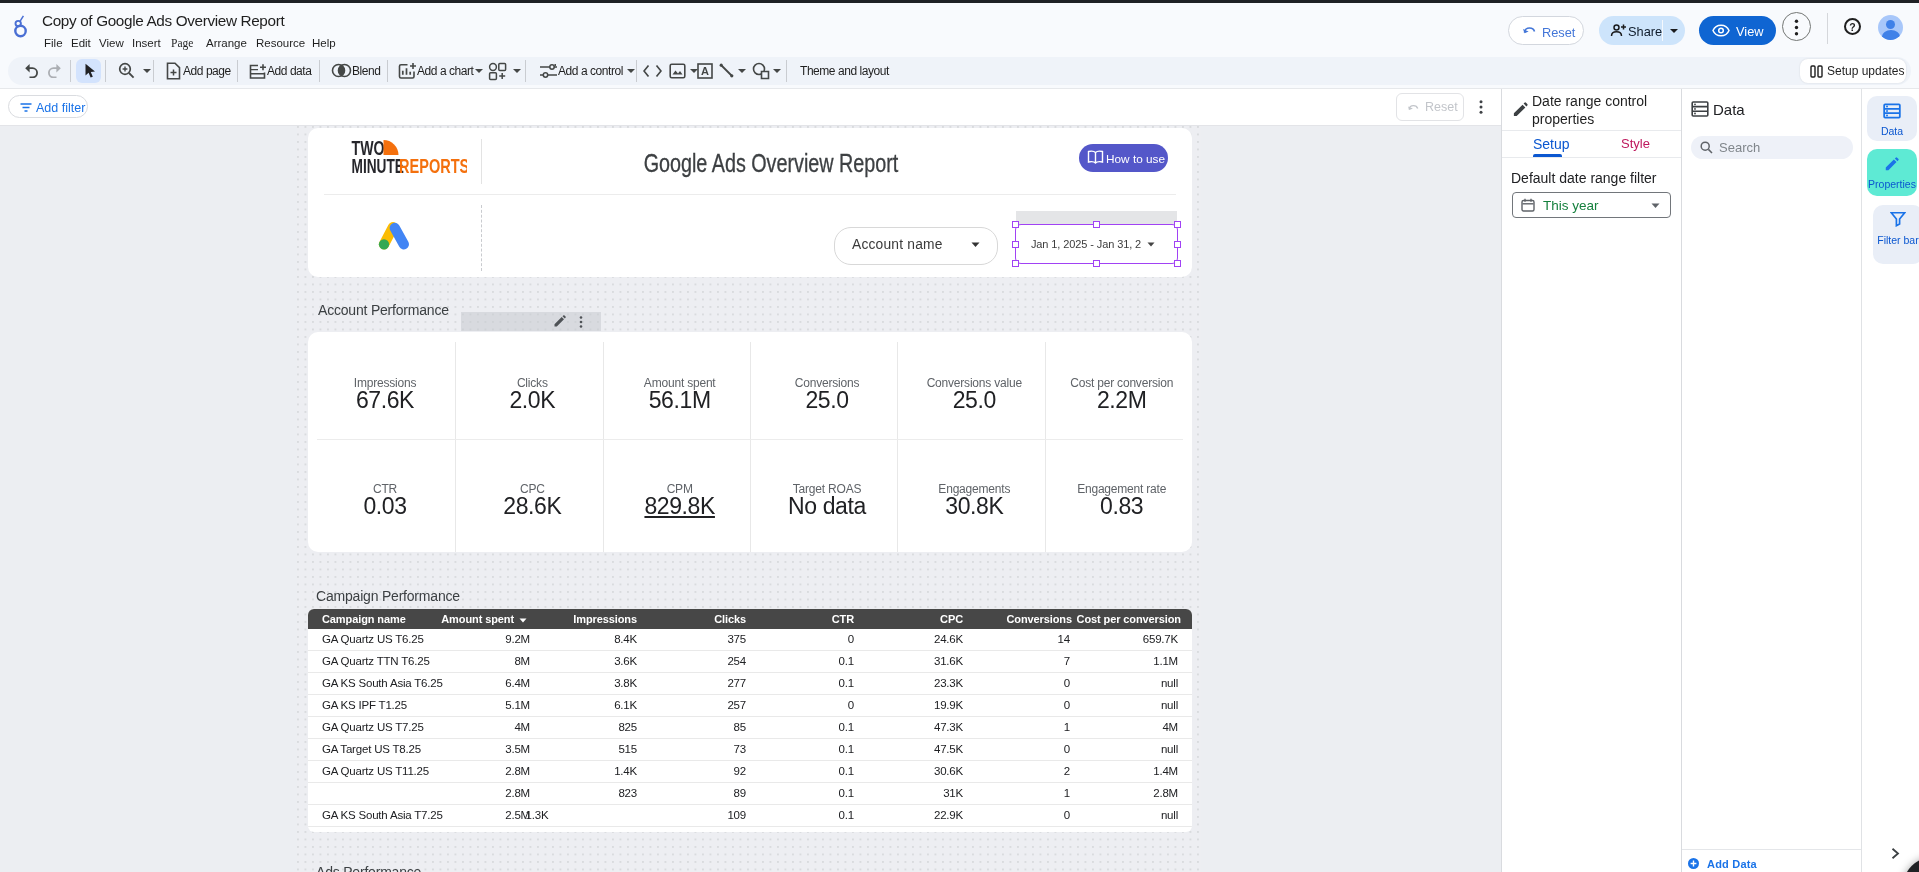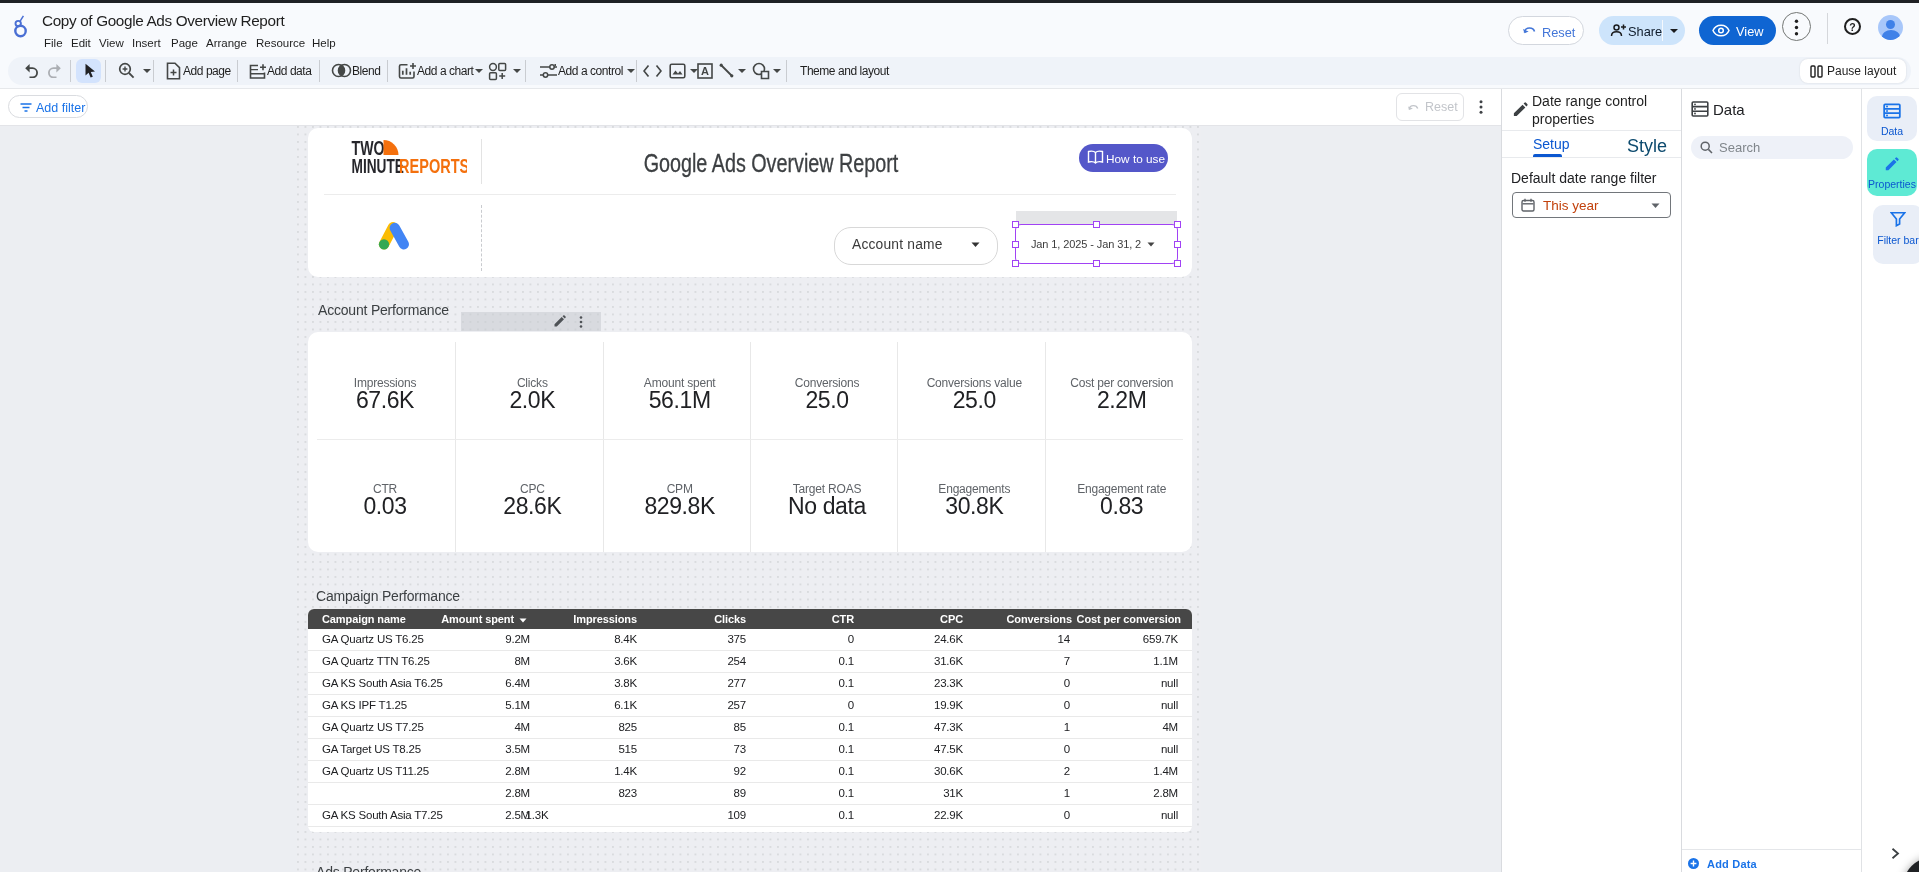--- a/index.html
+++ b/index.html
@@ -23,21 +23,21 @@
     <circle cx="10.5" cy="27" r="5.2" fill="none" stroke="#4a6fd4" stroke-width="2.4"></circle>
     <circle cx="8.2" cy="19.6" r="2.7" fill="none" stroke="#4a6fd4" stroke-width="1.9"></circle>
     <line x1="10" y1="17.4" x2="13.4" y2="11.8" stroke="#4a6fd4" stroke-width="1.5"></line>
   </svg>
   <div class="ab" style="left:42px;top:9px;font-size:15.3px;color:#1f1f1f;letter-spacing:-0.35px;">Copy of Google Ads Overview Report</div>
   <div class="ab" style="left:0;top:34px;width:400px;height:16px;font-size:11.5px;color:#1f1f1f;">
     <span class="ab" style="left:44px;">File</span>
       <span class="ab" style="left:71px;">Edit</span>
       <span class="ab" style="left:99px;">View</span>
       <span class="ab" style="left:132px;">Insert</span>
-      <span class="ab" style="left:171px;">Page</span>
+      <span class="ab" style="left:171px;font-family:Liberation Serif, serif;">Page</span>
       <span class="ab" style="left:206px;">Arrange</span>
       <span class="ab" style="left:256px;">Resource</span>
       <span class="ab" style="left:312px;">Help</span>
   </div>
 </div>
 
 <div class="ab" style="left:1508px;top:16px;width:76px;height:29px;border:1px solid #d3d7de;border-radius:15px;background:#fff;">
   <svg class="ab" style="left:13px;top:8px;" width="15" height="13" viewBox="0 0 15 13">
       <path d="M2.5 7.5 C2.5 4.5 5 3 7.5 3 C10 3 12 4.5 12.5 6.5" fill="none" stroke="#4376d8" stroke-width="1.6"></path>
       <path d="M1 4 L2.6 8.2 L6.6 6.4 Z" fill="#4376d8"></path>
@@ -199,21 +199,21 @@
       <path d="M1 1 L5 5 L9 1 Z" fill="#444746"></path>
     </svg>
   <div class="ab" style="left:778px;top:3px;width:1px;height:22px;background:#c9ccd1;"></div>
   <div class="ab" style="left:792px;top:7px;font-size:12px;letter-spacing:-0.45px;color:#1f1f1f;">Theme and layout</div>
 
   <div class="ab" style="left:1792px;top:2px;width:106px;height:24px;background:#fff;border-radius:8px;box-shadow:0 0 2px rgba(0,0,0,0.12);">
     <svg class="ab" style="left:10px;top:6px;" width="13" height="13" viewBox="0 0 13 13">
         <rect x="1" y="1" width="4" height="11" rx="1" fill="none" stroke="#1f1f1f" stroke-width="1.4"></rect>
         <rect x="8" y="1" width="4" height="11" rx="1" fill="none" stroke="#1f1f1f" stroke-width="1.4"></rect>
       </svg>
-    <div class="ab" style="left:27px;top:5px;font-size:12px;color:#1f1f1f;white-space:nowrap;">Pause layout</div>
+    <div class="ab" style="left:27px;top:5px;font-size:12px;color:#1f1f1f;white-space:nowrap;">Setup updates</div>
   </div>
 </div>
 
 <div class="ab" style="left:0;top:88px;width:1919px;height:1px;background:#e6e8eb;"></div>
 
 <div class="ab" id="filterrow" style="left:0;top:89px;width:1501px;height:37px;background:#fff;border-bottom:1px solid #e3e4e8;">
   <div class="ab" style="left:8px;top:6px;width:80px;height:23px;border:1px solid #dadce0;border-radius:13px;">
     <svg class="ab" style="left:11px;top:7px;" width="12" height="9" viewBox="0 0 12 9">
         <path d="M0.5 1 h11 M2.5 4.5 h7 M4.5 8 h3" stroke="#1a73e8" stroke-width="1.5"></path>
       </svg>
@@ -319,21 +319,21 @@
   <div class="ab sc-value" style="left:445.0px;top:54.5px;">25.0</div>
   <div class="ab sc-label" style="left:592.3px;top:44px;">Conversions value</div>
   <div class="ab sc-value" style="left:592.3px;top:54.5px;">25.0</div>
   <div class="ab sc-label" style="left:739.7px;top:44px;">Cost per conversion</div>
   <div class="ab sc-value" style="left:739.7px;top:54.5px;">2.2M</div>
   <div class="ab sc-label" style="left:3.0px;top:149.5px;">CTR</div>
   <div class="ab sc-value" style="left:3.0px;top:160.5px;">0.03</div>
   <div class="ab sc-label" style="left:150.3px;top:149.5px;">CPC</div>
   <div class="ab sc-value" style="left:150.3px;top:160.5px;">28.6K</div>
   <div class="ab sc-label" style="left:297.7px;top:149.5px;">CPM</div>
-  <div class="ab sc-value" style="left:297.7px;top:160.5px;">829.8K</div>
+  <div class="ab sc-value" style="left:297.7px;top:160.5px;text-decoration:underline;">829.8K</div>
   <div class="ab sc-label" style="left:445.0px;top:149.5px;">Target ROAS</div>
   <div class="ab sc-value" style="left:445.0px;top:160.5px;">No data</div>
   <div class="ab sc-label" style="left:592.3px;top:149.5px;">Engagements</div>
   <div class="ab sc-value" style="left:592.3px;top:160.5px;">30.8K</div>
   <div class="ab sc-label" style="left:739.7px;top:149.5px;">Engagement rate</div>
   <div class="ab sc-value" style="left:739.7px;top:160.5px;">0.83</div>
 </div>
 
 <div class="ab" style="left:316px;top:588px;font-size:14px;letter-spacing:-0.2px;color:#3c4043;">Campaign Performance</div>
 <div class="ab" id="tablecard" style="left:308px;top:609px;width:884px;height:223px;background:#fff;border-radius:6px;overflow:hidden;">
@@ -443,31 +443,31 @@
 
 <div class="ab" style="left:316px;top:864px;font-size:14px;letter-spacing:-0.2px;color:#3c4043;">Ads Performance</div>
 
 <div class="ab" id="proppanel" style="left:1501px;top:89px;width:180px;height:783px;background:#fff;border-left:1px solid #d9dbdf;">
   <svg class="ab" style="left:10px;top:13px;" width="16" height="16" viewBox="0 0 17 17">
       <path d="M2 12 L2 15 L5 15 L14.2 5.8 L11.2 2.8 Z M12.3 1.7 L15.3 4.7 L16.2 3.8 A 1.2 1.2 0 0 0 16.2 2.1 L14.9 0.8 A 1.2 1.2 0 0 0 13.2 0.8 Z" fill="#3c4043"></path>
     </svg>
   <div class="ab" style="left:30px;top:3px;width:132px;font-size:14px;font-weight:500;color:#1f1f1f;line-height:18px;">Date range control properties</div>
   <div class="ab" style="left:0;top:41px;width:180px;height:1px;background:#e8eaed;"></div>
   <div class="ab" style="left:31px;top:47px;font-size:14px;font-weight:500;color:#0b57d0;">Setup</div>
-  <div class="ab" style="left:125px;top:47px;font-size:18px;color:#0c4a6e;">Style</div>
+  <div class="ab" style="left:119px;top:47px;font-size:13px;color:#be185d;">Style</div>
   <div class="ab" style="left:31px;top:65px;width:29px;height:3px;border-radius:2px 2px 0 0;background:#0b57d0;"></div>
   <div class="ab" style="left:0;top:68px;width:180px;height:1px;background:#e8eaed;"></div>
   <div class="ab" style="left:9px;top:81px;font-size:14px;font-weight:500;color:#202124;">Default date range filter</div>
   <div class="ab" style="left:10px;top:103px;width:159px;height:26px;border:1px solid #72767b;border-radius:4px;">
     <svg class="ab" style="left:8px;top:5px;" width="14" height="14" viewBox="0 0 14 14">
         <rect x="1" y="2.5" width="12" height="10.5" rx="1.5" fill="none" stroke="#5f6368" stroke-width="1.4"></rect>
         <path d="M1.5 5.8 h11" stroke="#5f6368" stroke-width="1.4"></path>
         <path d="M4 0.8 v3 M10 0.8 v3" stroke="#5f6368" stroke-width="1.4"></path>
       </svg>
-    <div class="ab" style="left:30px;top:5px;font-size:13.5px;color:#c2410c;">This year</div>
+    <div class="ab" style="left:30px;top:5px;font-size:13.5px;color:#15803d;">This year</div>
     <svg class="ab" style="left:138px;top:10px;" width="9" height="6" viewBox="0 0 9 6">
         <path d="M0.5 0.5 L4.5 5 L8.5 0.5 Z" fill="#5f6368"></path>
       </svg>
   </div>
 </div>
 
 <div class="ab" id="datapanel" style="left:1681px;top:89px;width:180px;height:783px;background:#fff;border-left:1px solid #d9dbdf;">
   <svg class="ab" style="left:9px;top:11px;" width="18" height="18" viewBox="0 0 18 18">
       <rect x="1.2" y="2" width="15.6" height="14" rx="1" fill="none" stroke="#3c4043" stroke-width="1.6"></rect>
       <path d="M1.5 6.6 h15 M1.5 11.2 h15" stroke="#3c4043" stroke-width="1.6"></path>

